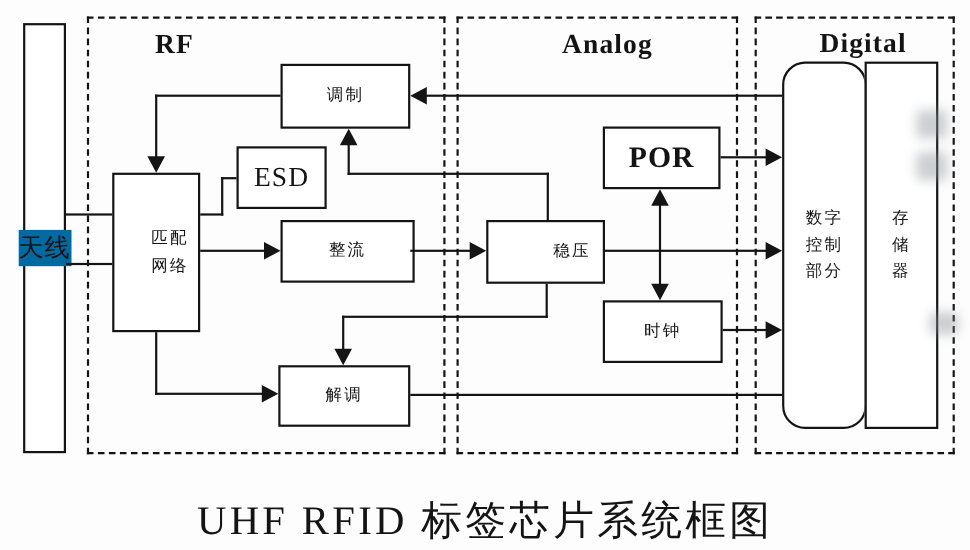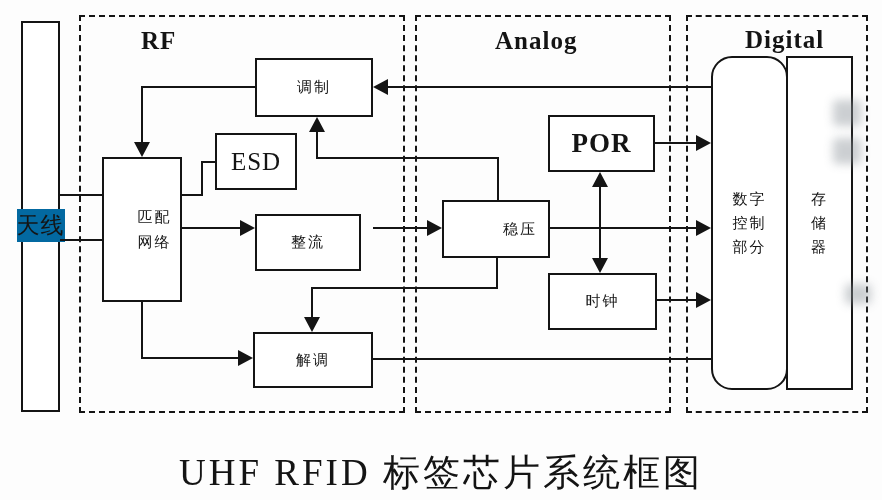--- a/index.html
+++ b/index.html
@@ -43,21 +43,21 @@
   }
 </style>
 </head>
 <body>
 
 <div class="dashed" style="left:79px;  top:15px; width:326px; height:398px;"></div>
 <div class="dashed" style="left:415px; top:15px; width:256px; height:398px;"></div>
 <div class="dashed" style="left:686px; top:15px; width:182px; height:398px;"></div>
 
 <div class="seclabel" style="left:141px; top:27px;">RF</div>
-<div class="seclabel" style="left:495px; top:27px;">Analog</div>
+<div class="seclabel" style="left:511px; top:27px;">Analog</div>
 <div class="seclabel" style="left:745px; top:26px;">Digital</div>
 
 <div class="box" style="left:21px; top:21px; width:39px; height:391px;">
   <span class="antenna-label">天线</span>
 </div>
 
 <div class="box cn" style="left:255px; top:58px; width:118px; height:59px;">
   <span>调制</span>
 </div>
 
@@ -65,21 +65,21 @@
   <span>ESD</span>
 </div>
 
 <div class="box cn" style="left:102px; top:157px; width:80px; height:145px;padding-left:25px;">
   <div>
     <div>匹配</div>
     <div>网络</div>
   </div>
 </div>
 
-<div class="box cn" style="left:255px; top:200px; width:106px; height:57px;margin-top:14px;">
+<div class="box cn" style="left:255px; top:200px; width:122px; height:57px;">
   <span>整流</span>
 </div>
 
 <div class="box cn" style="left:442px; top:200px; width:108px; height:58px;padding-left:48px;">
   <span>稳压</span>
 </div>
 
 <div class="box" style="left:548px; top:115px; width:107px; height:57px; font-size:27px; font-weight:bold; letter-spacing:1px;">
   <span>POR</span>
 </div>

